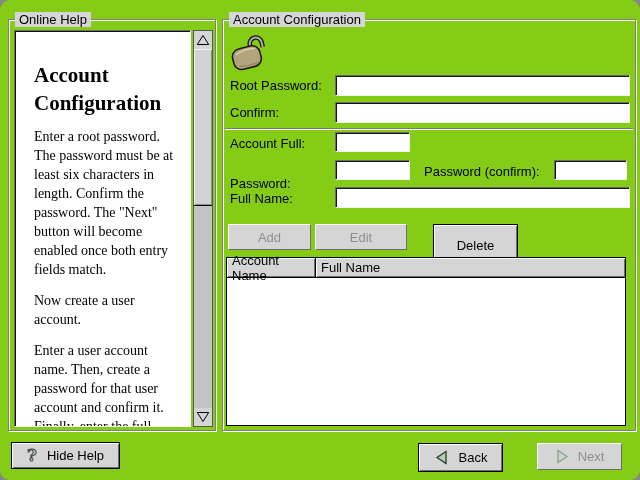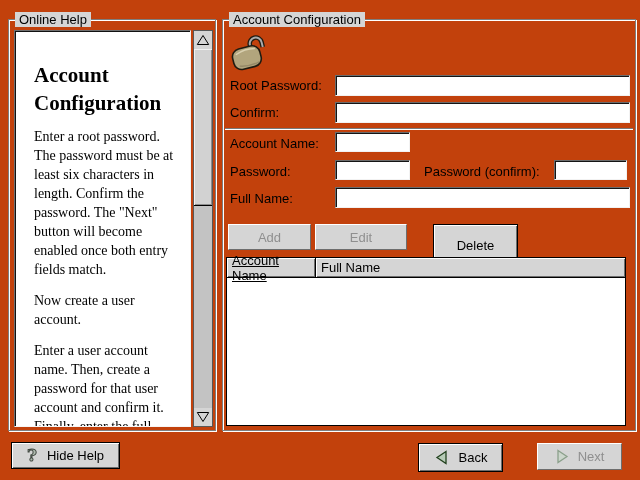--- a/index.html
+++ b/index.html
@@ -1,19 +1,20 @@
 <!DOCTYPE html>
 <html><head>
 <meta charset="utf-8">
 <style>
   html,body{margin:0;padding:0;background:#888;}
   #window{
-    position:relative;width:640px;height:480px;background:#c2410c;
+    position:relative;width:640px;height:480px;background:#84cc16;
     font-family:"Liberation Sans",sans-serif;font-size:13px;color:#000;
     overflow:hidden;
+    border-radius:10px;
   }
   
   .frame{
     position:absolute;border:1px solid #7e7e7e;
     box-shadow:1px 1px 0 #ffffff, inset 1px 1px 0 #ffffff;
   }
   #help-frame{left:8px;top:19px;width:206px;height:410px;}
   #config-frame{left:222px;top:19px;width:412px;height:410px;}
   .frame-label{
     position:absolute;top:-8px;left:6px;background:#d5d5d5;
@@ -77,21 +78,21 @@
     position:absolute;left:3px;top:237px;width:400px;height:169px;
     box-sizing:border-box;background:#fff;border:1px solid #000;
   }
   .thead{display:flex;height:20px;}
   .th{
     box-sizing:border-box;background:#d5d5d5;height:20px;
     border-bottom:1px solid #000;
     box-shadow:inset 1px 1px 0 #ffffff, inset -1px -1px 0 #6d6d6d;
     display:flex;align-items:center;padding-left:5px;font-size:13px;
   }
-  .th-col1{width:89px;border-right:1px solid #000;text-decoration:underline;}
+  .th-col1{width:89px;border-right:1px solid #000;}
   .th-col2{flex:1;}
   
   #hide-help-btn{left:11px;top:442px;width:109px;height:27px;}
   #back-btn{left:418px;top:443px;width:85px;height:29px;}
   #next-btn{left:537px;top:443px;width:85px;height:27px;gap:8px;}
   .qmark{
     font-family:"DejaVu Serif",serif;font-weight:bold;font-size:17px;
     color:#aeb9ae;-webkit-text-stroke:1px #3f463f;line-height:17px;
   }
   svg{display:block;}
@@ -146,24 +147,24 @@
     </span>
 
     <span class="flabel" style="left:7px;top:58px;">Root Password:</span>
     <input class="entry" type="password" style="left: 112px; top: 55px; width: 295px; height: 21px;" value="">
 
     <span class="flabel" style="left:7px;top:85px;">Confirm:</span>
     <input class="entry" type="password" style="left: 112px; top: 82px; width: 295px; height: 21px;" value="">
 
     <div class="hsep" style="left:2px;top:108px;width:408px;"></div>
 
-    <span class="flabel" style="left:7px;top:116px;">Account Name:</span>
+    <span class="flabel" style="left:7px;top:116px;">Account Full:</span>
     <input class="entry" type="text" style="left: 112px; top: 112px; width: 75px; height: 20px;" value="">
 
-    <span class="flabel" style="left:7px;top:144px;">Password:</span>
+    <span class="flabel" style="left:7px;top:156px;">Password:</span>
     <input class="entry" type="password" style="left: 112px; top: 140px; width: 75px; height: 20px;" value="">
 
     <span class="flabel" style="left:201px;top:144px;">Password (confirm):</span>
     <input class="entry" type="password" style="left: 331px; top: 140px; width: 73px; height: 20px;" value="">
 
     <span class="flabel" style="left:7px;top:171px;">Full Name:</span>
     <input class="entry" type="text" style="left: 112px; top: 167px; width: 295px; height: 21px;" value="">
 
     <button class="btn disabled" style="left:5px;top:204px;width:83px;height:26px;">Add</button>
     <button class="btn disabled" style="left:92px;top:204px;width:92px;height:26px;">Edit</button>

